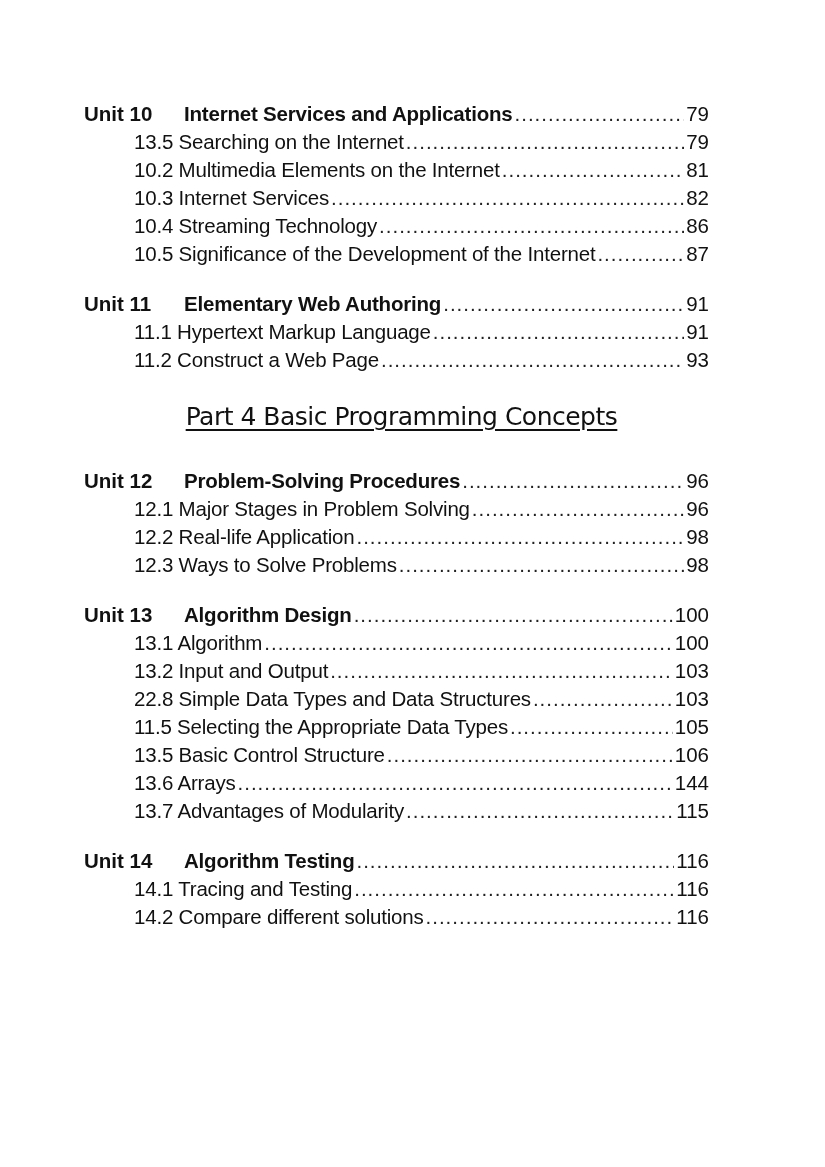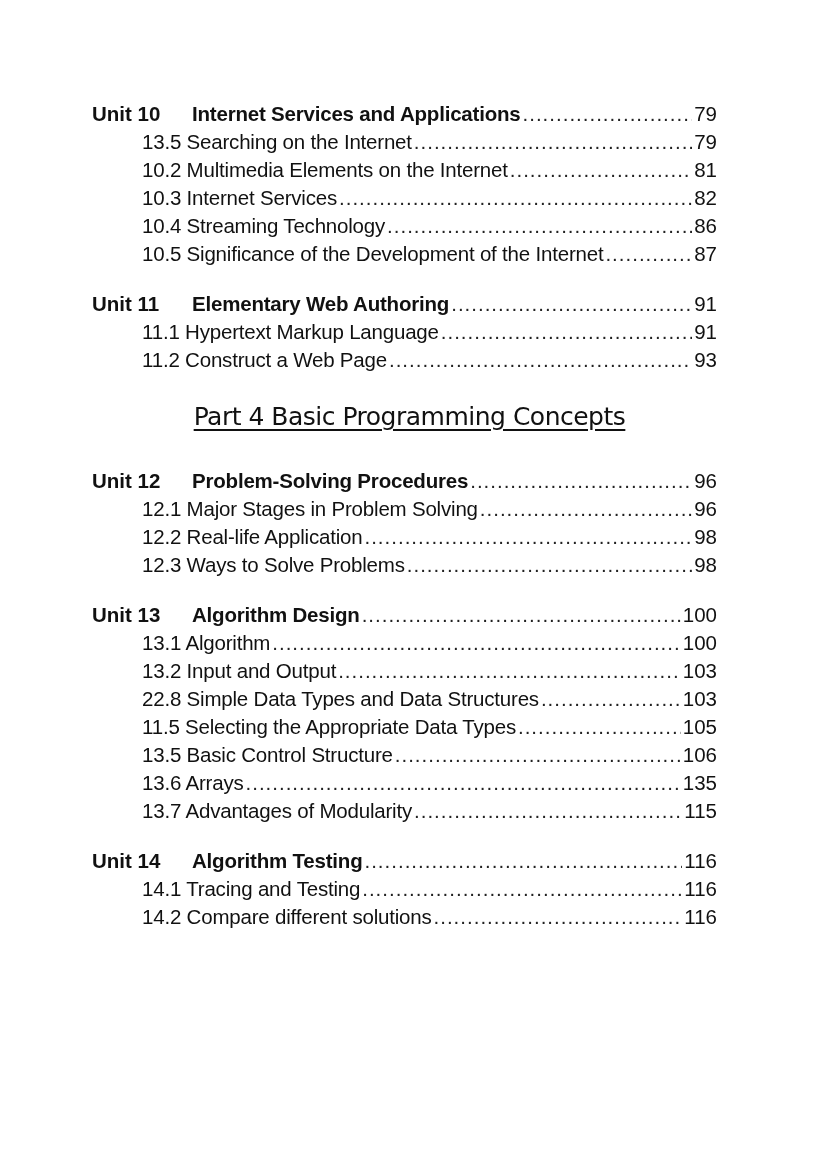--- a/index.html
+++ b/index.html
@@ -10,21 +10,21 @@
     body {
       width: 825px;
       height: 1167px;
       position: relative;
       overflow: hidden;
       font-family: "Liberation Sans", sans-serif;
       color: #111111;
     }
     .toc {
       position: absolute;
-      left: 92px;
+      left: 84px;
       top: 100px;
       width: 625px;
     }
     .unit {
       margin-bottom: 22px;
     }
     .row {
       display: flex;
       align-items: baseline;
       height: 28px;
@@ -212,21 +212,21 @@
     <div class="row">
       <span class="sub-indent"></span>
       <span class="title">13.5 Basic Control Structure</span>
       <span class="leader"></span>
       <span class="page">106</span>
     </div>
     <div class="row">
       <span class="sub-indent"></span>
       <span class="title">13.6 Arrays</span>
       <span class="leader"></span>
-      <span class="page">135</span>
+      <span class="page">144</span>
     </div>
     <div class="row">
       <span class="sub-indent"></span>
       <span class="title">13.7 Advantages of Modularity</span>
       <span class="leader"></span>
       <span class="page">115</span>
     </div>
   </div>
 
   <div class="unit">

